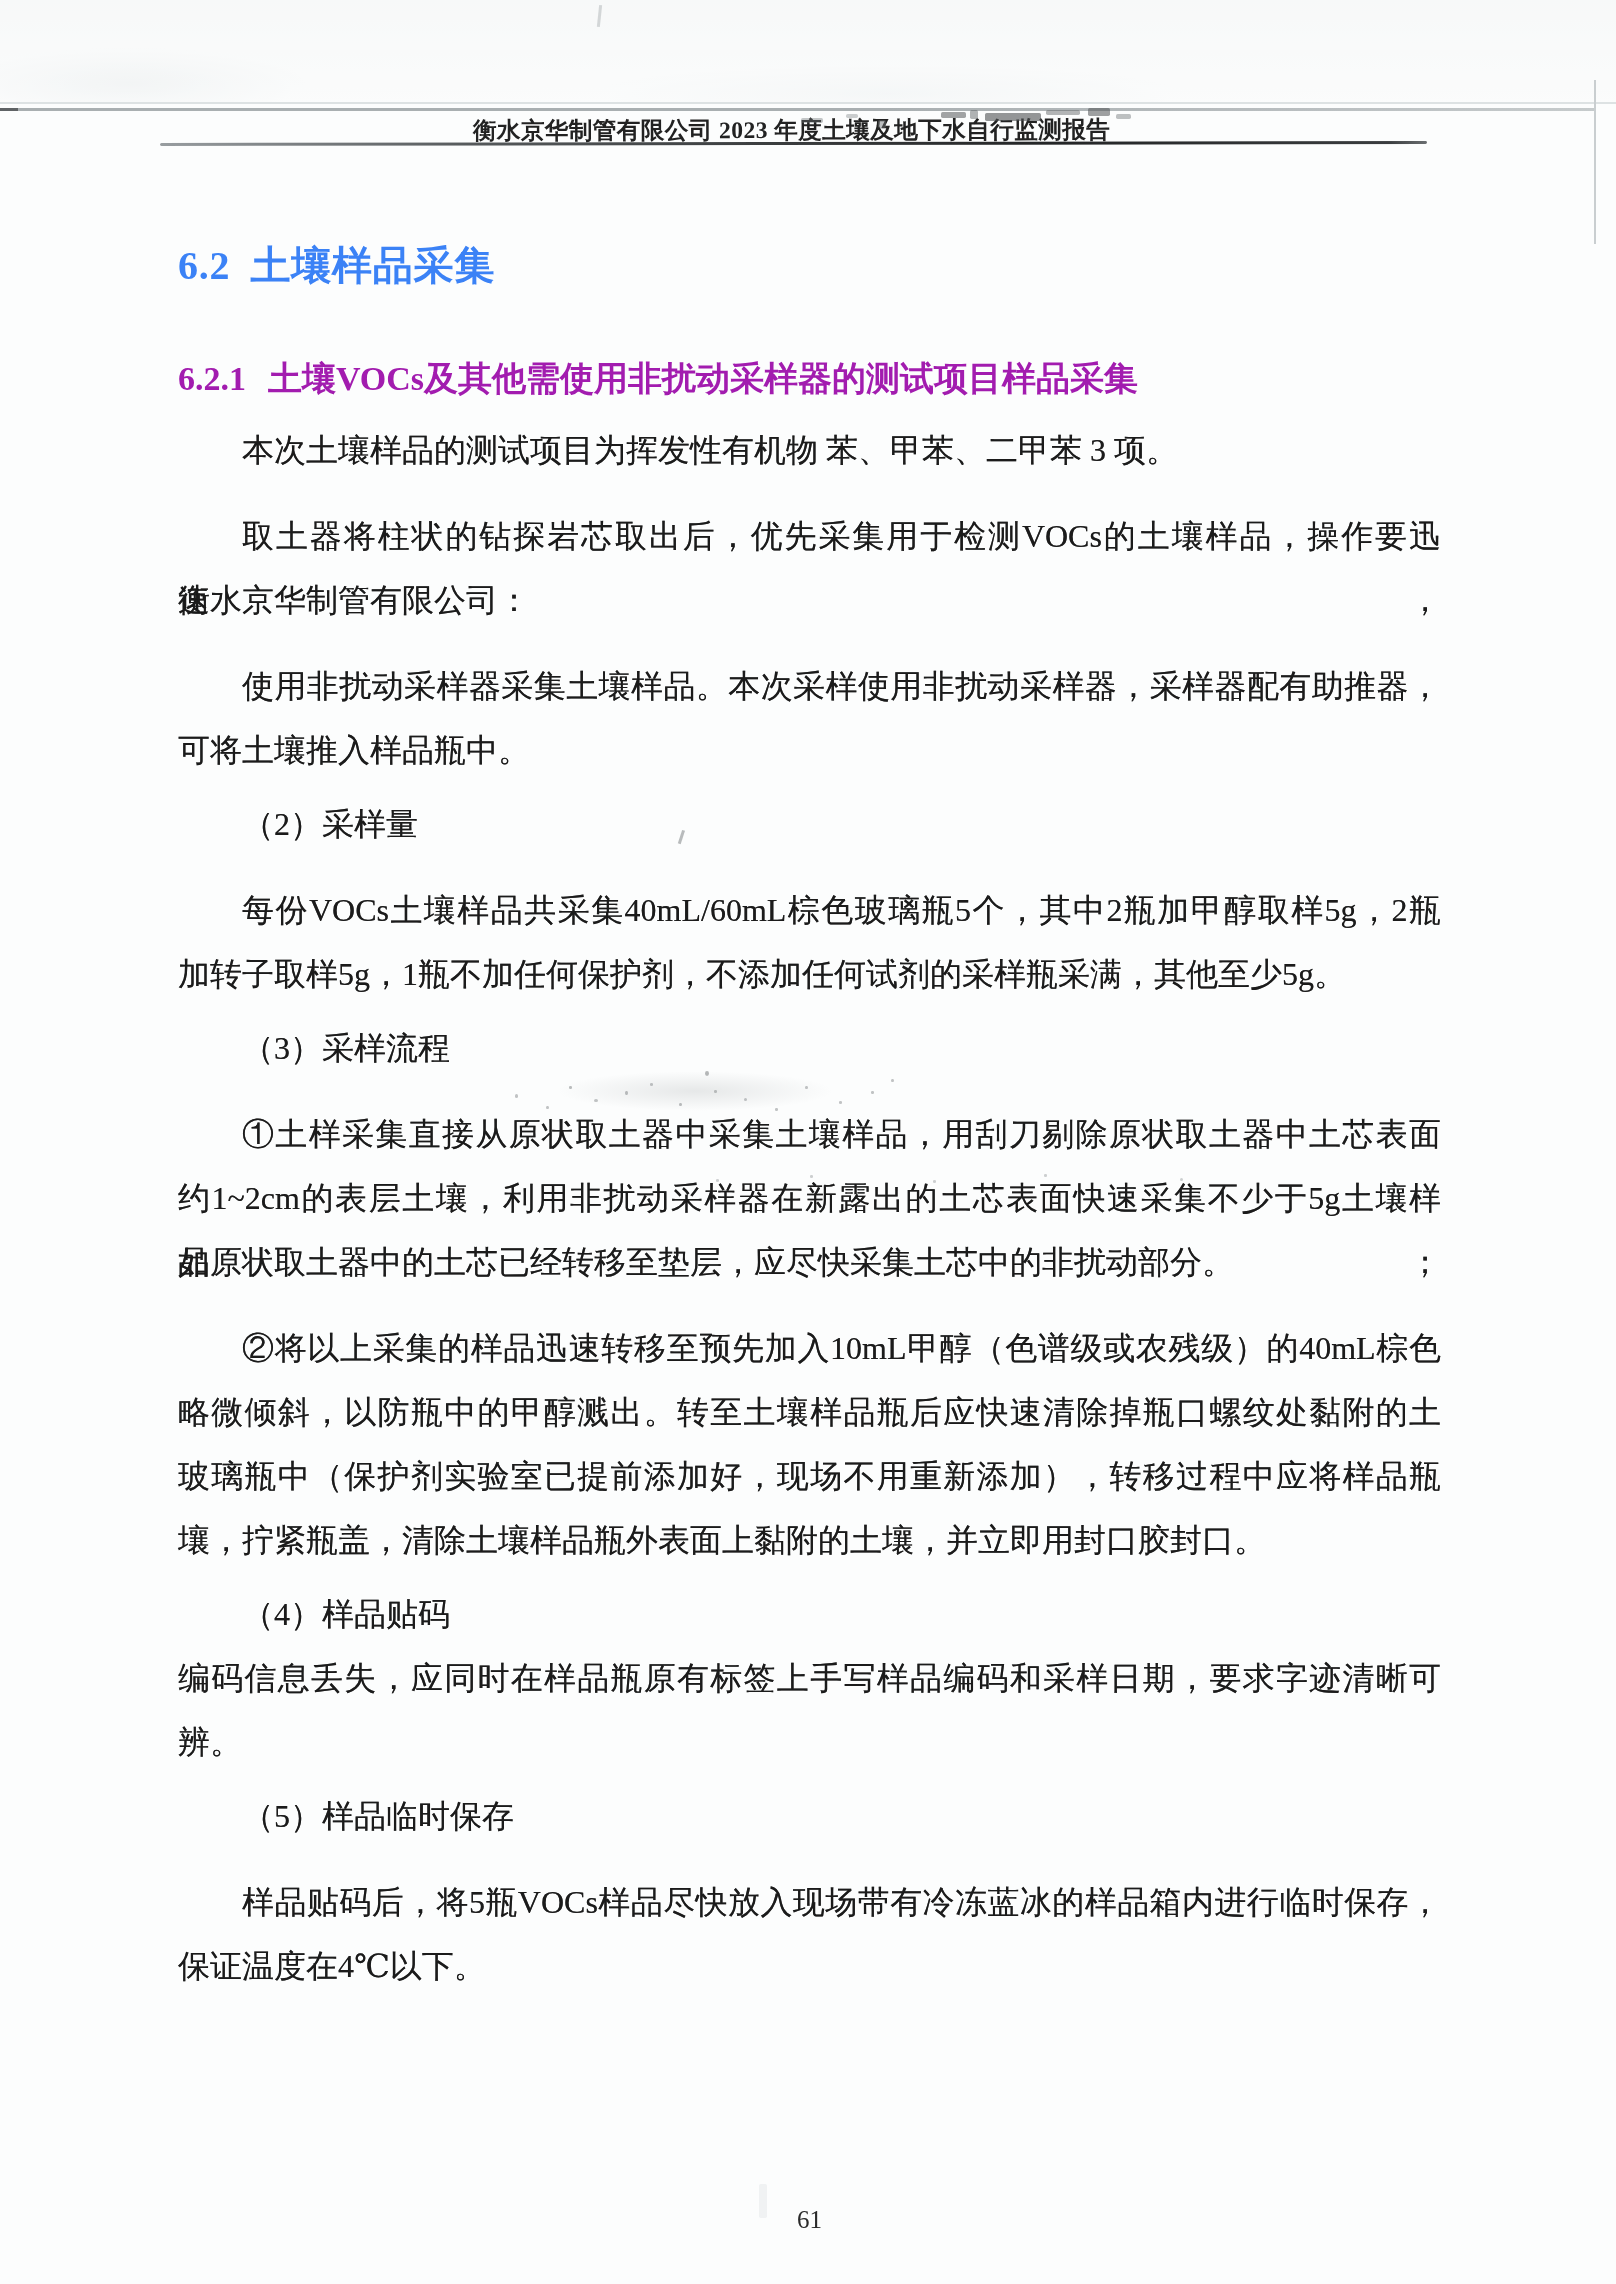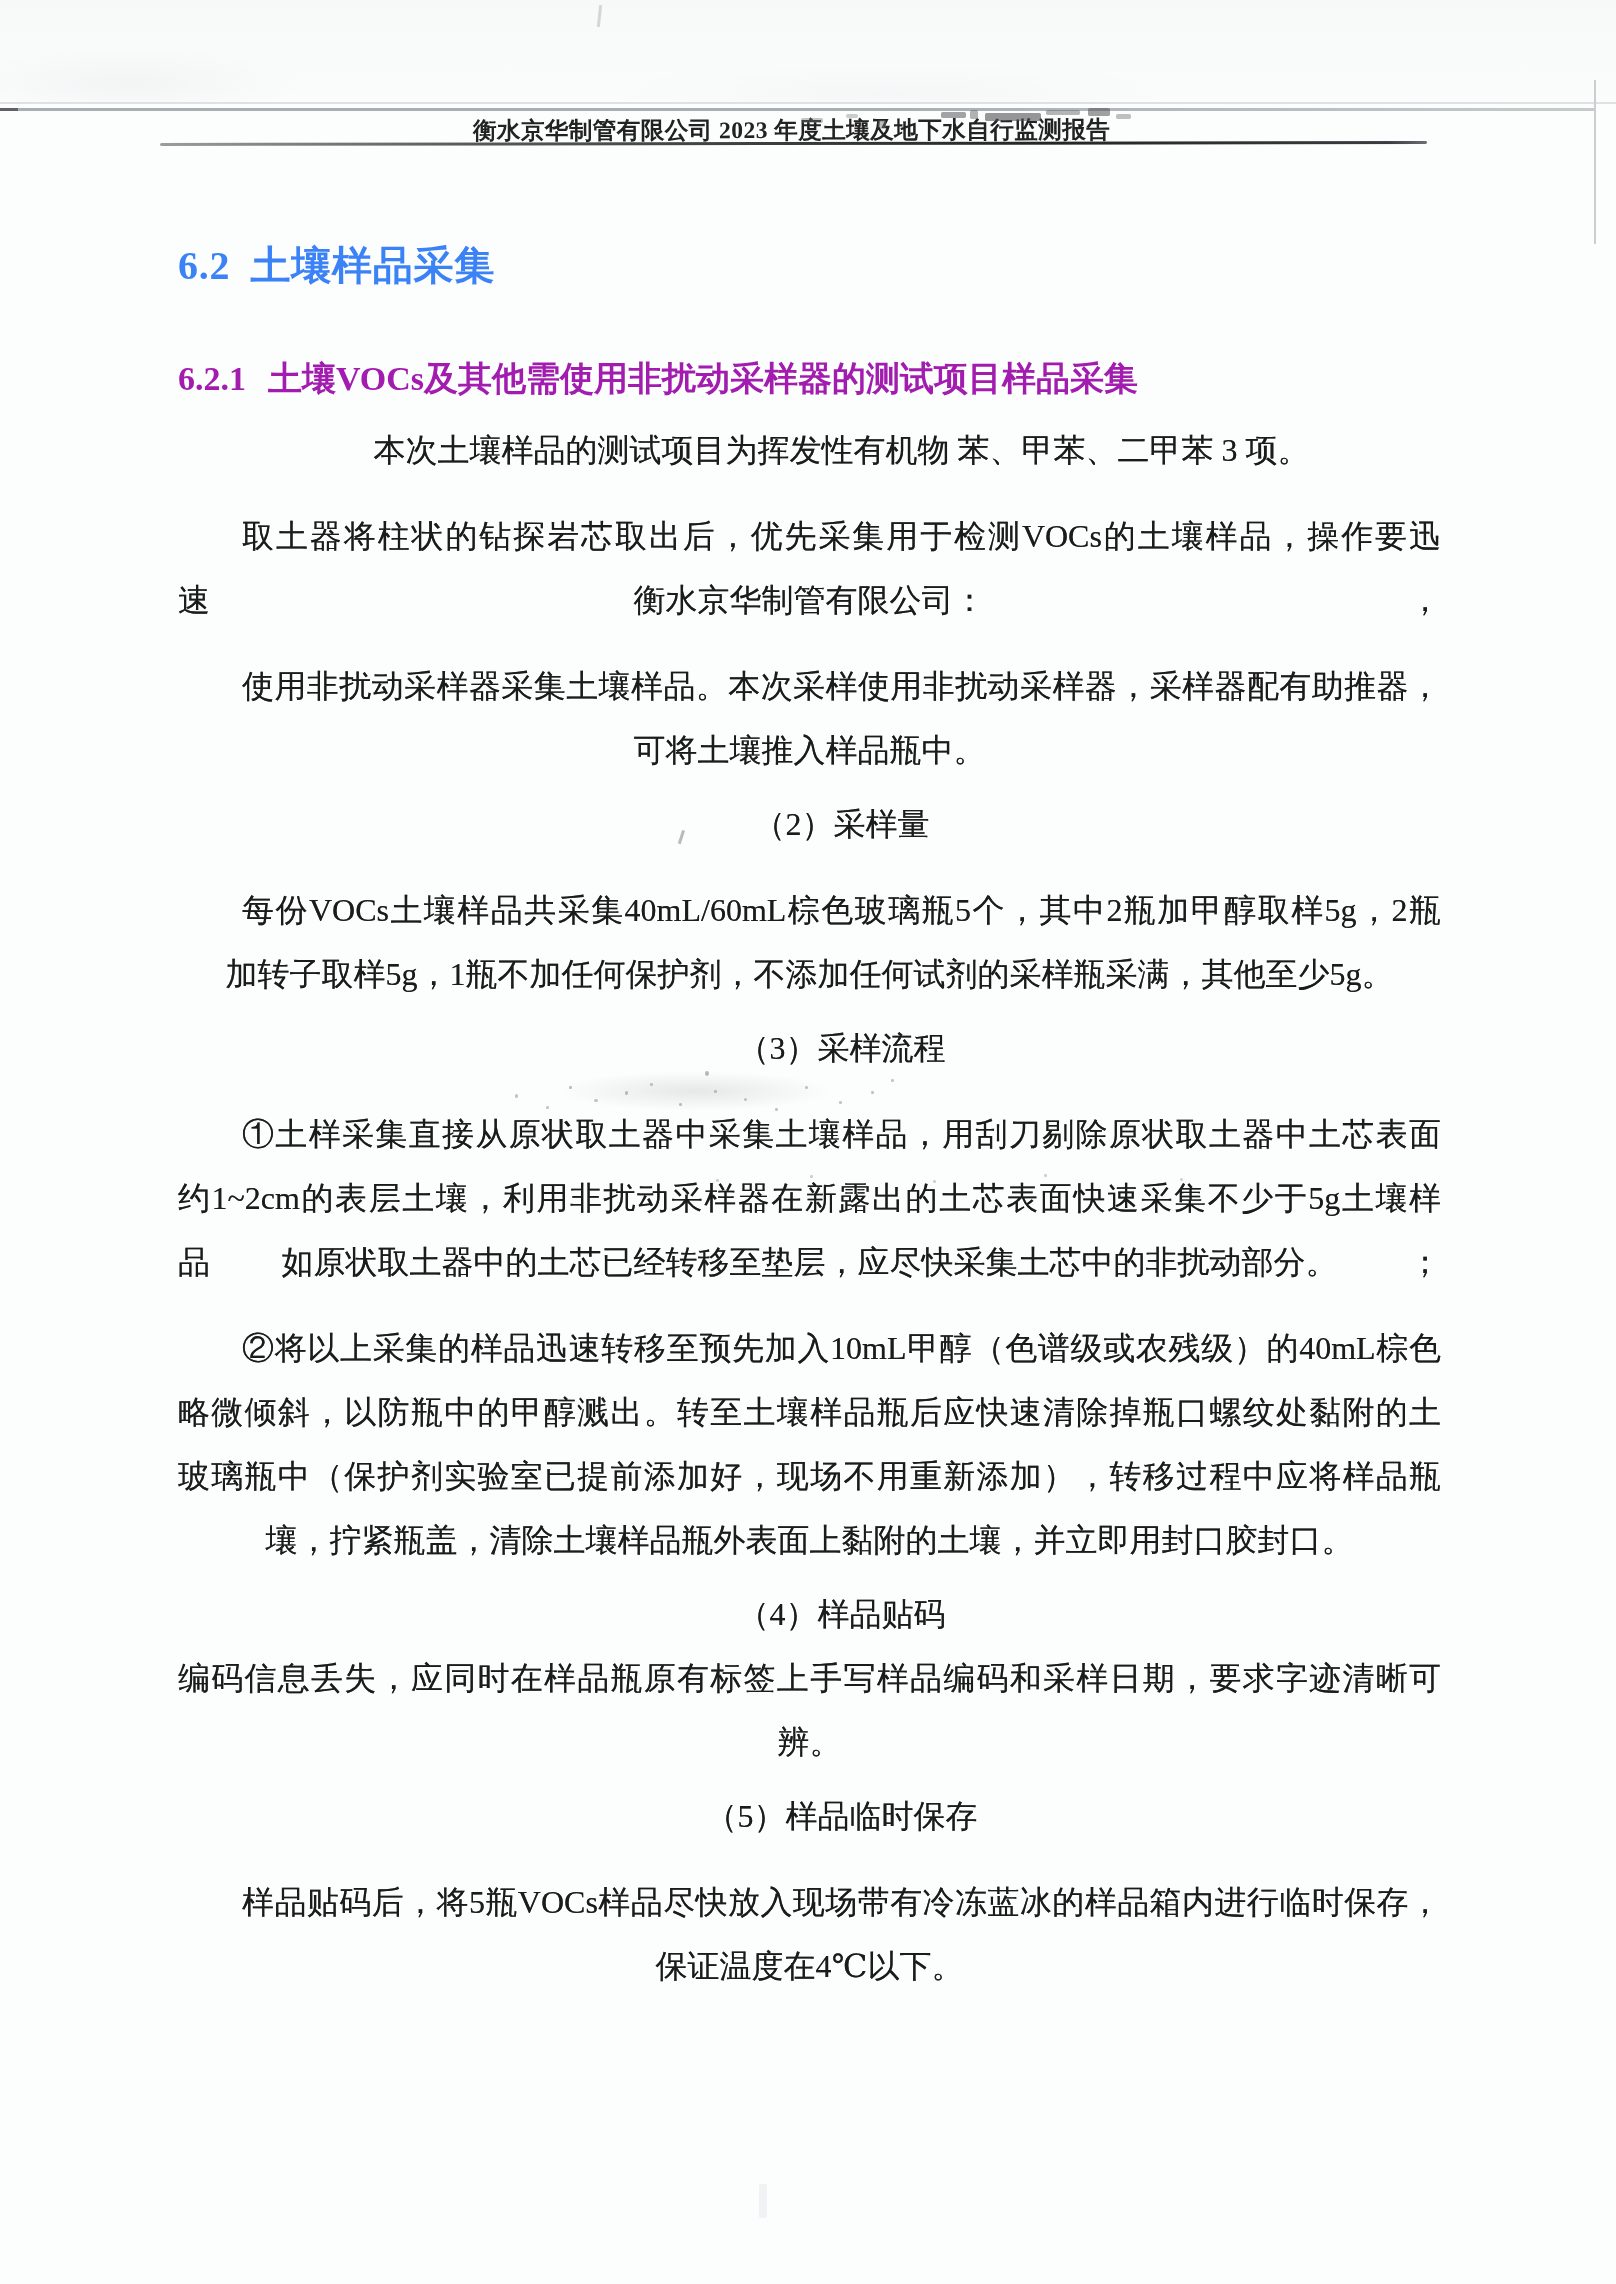--- a/index.html
+++ b/index.html
@@ -52,21 +52,20 @@
     margin:75px 0 22px 0; font-size:34px; line-height:35px; font-weight:bold; color:#a21caf;
     white-space:nowrap;
   }
   .hgap-1 { display:inline-block; width:20px; }
   .hgap-2 { display:inline-block; width:22px; }
   .line {
     width:1263px; height:64px; line-height:64px;
     font-size:32px; color:#1b1b1b;
     text-shadow:0 0 0.5px rgba(10,10,10,.65);
     white-space:nowrap;
-    text-align:center;
   }
   .line.full { white-space:normal; text-align:justify; text-align-last:justify; }
   .line.indent { text-indent:64px; }
   .line.gap-para { margin-top:22px; }
   .line.gap-item { margin-top:10px; }
   
   .page-number {
     position:absolute; top:2206px; left:178px; width:1263px;
     text-align:center; font-size:25px; color:#2a2a2a;
   }
@@ -150,14 +149,15 @@
   <div class="dot" style="left:891px;top:1079px;width:2.5px;height:3.4px;opacity:.5;"></div>
 
   <div class="dot" style="left:716px;top:1179px;width:3.4px;height:2.5px;opacity:.4;"></div>
   <div class="dot" style="left:810px;top:1175px;width:2.5px;height:2.5px;opacity:.4;"></div>
   <div class="dot" style="left:933px;top:1180px;width:3.4px;height:2.5px;opacity:.4;"></div>
   <div class="dot" style="left:1044px;top:1174px;width:2.5px;height:2.5px;opacity:.4;"></div>
   <div class="dot" style="left:1180px;top:1178px;width:3.4px;height:3.4px;opacity:.4;"></div>
 
   <div class="smudge" style="left:759px;top:2184px;width:8.4px;height:34px;background:#eef1f2;opacity:.9;"></div>
 
+  <div class="page-number">61</div>
 </div>
 
 
 </body></html>

